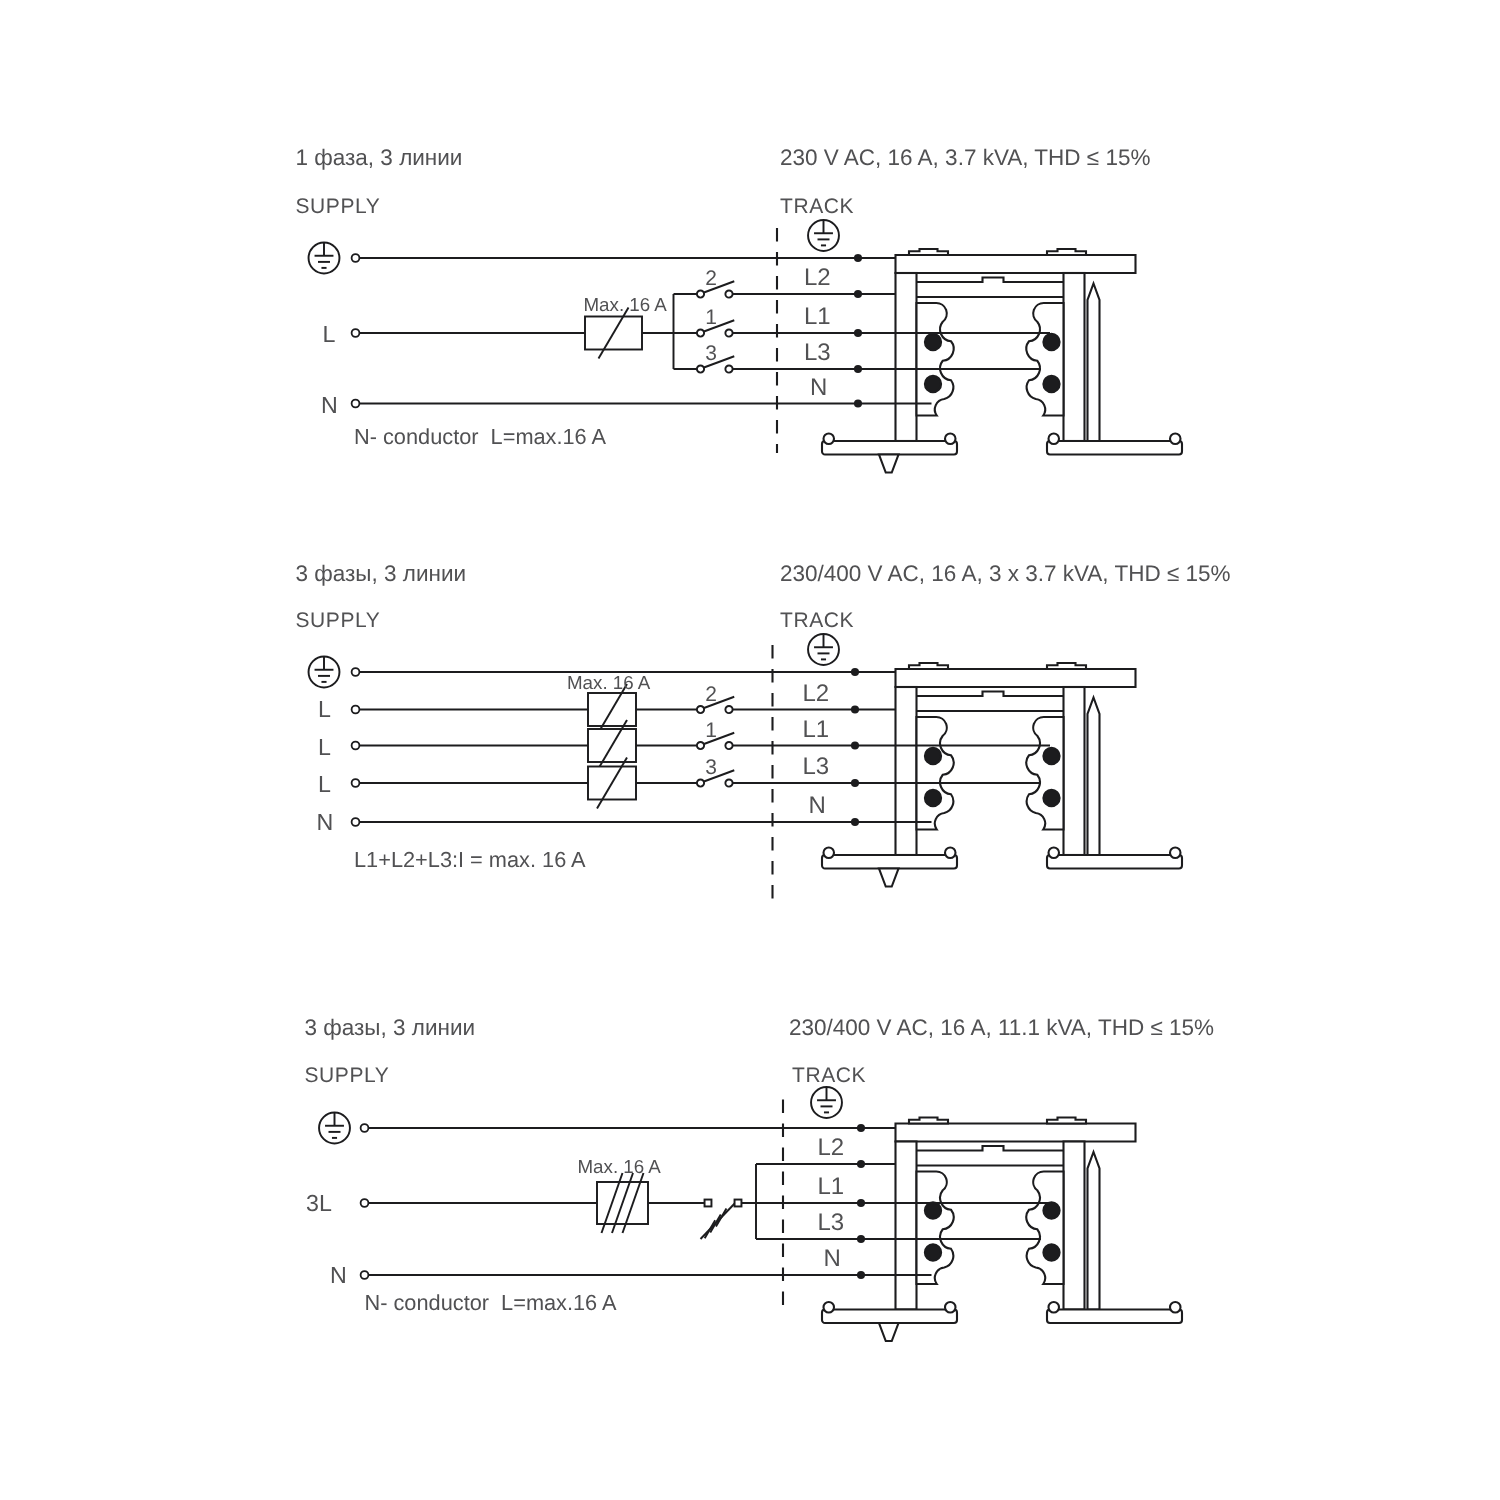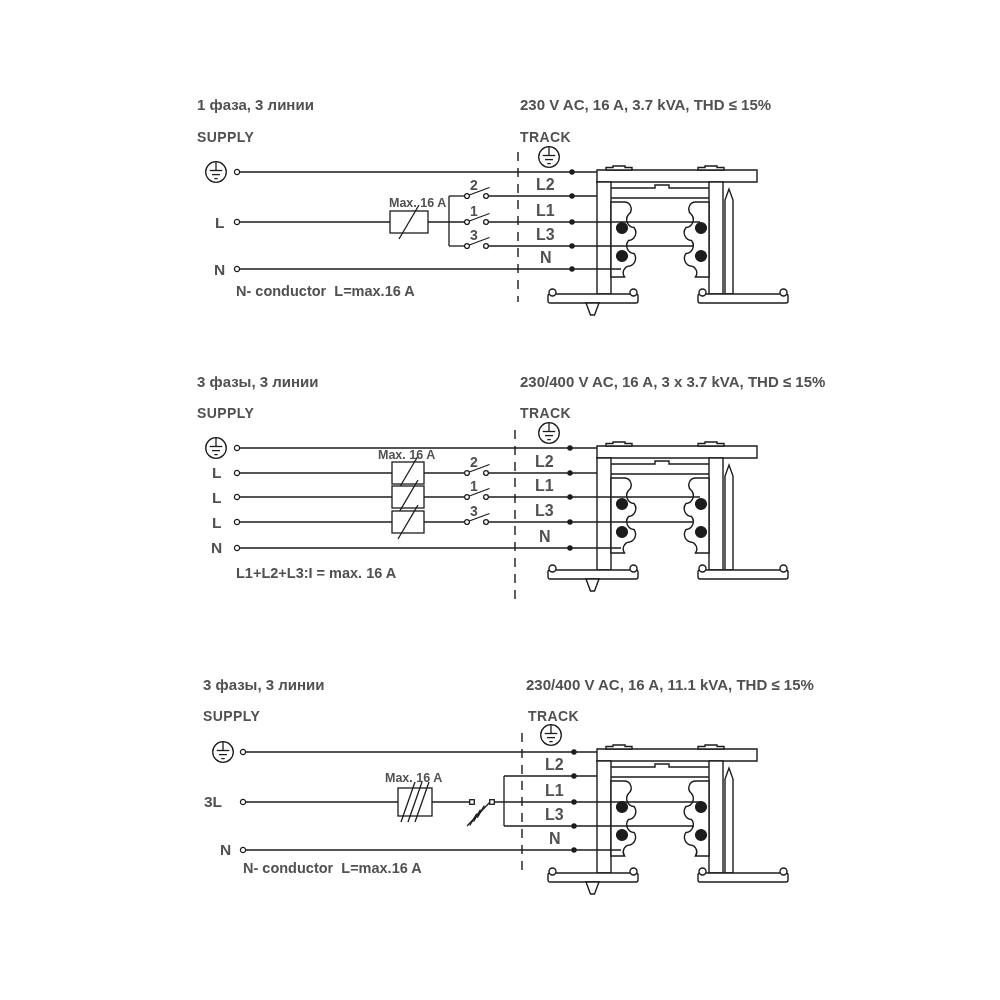--- a/index.html
+++ b/index.html
@@ -1,16 +1,16 @@
 <!DOCTYPE html>
 <html><head>
 <meta charset="utf-8">
 <style>
   html,body{margin:0;padding:0;background:#ffffff;}
-  .page{position:relative;width:1000px;height:1000px;background:#ffffff;overflow:hidden;font-weight:bold;}
+  .page{position:relative;width:1000px;height:1000px;background:#ffffff;overflow:hidden;}
   svg{display:block;}
   text{font-family:"Liberation Sans",sans-serif;fill:#515153;}
   .t-title{font-size:15px;}
   .t-sec{font-size:14px;letter-spacing:.4px;}
   .t-lbl{font-size:15.5px;}
   .t-cond{font-size:16px;}
   .t-small{font-size:12.5px;}
   .t-num{font-size:14px;text-anchor:middle;}
   .t-note{font-size:14.5px;white-space:pre;}
   .wire{stroke:#1c1c1e;stroke-width:1.3;fill:none;}

